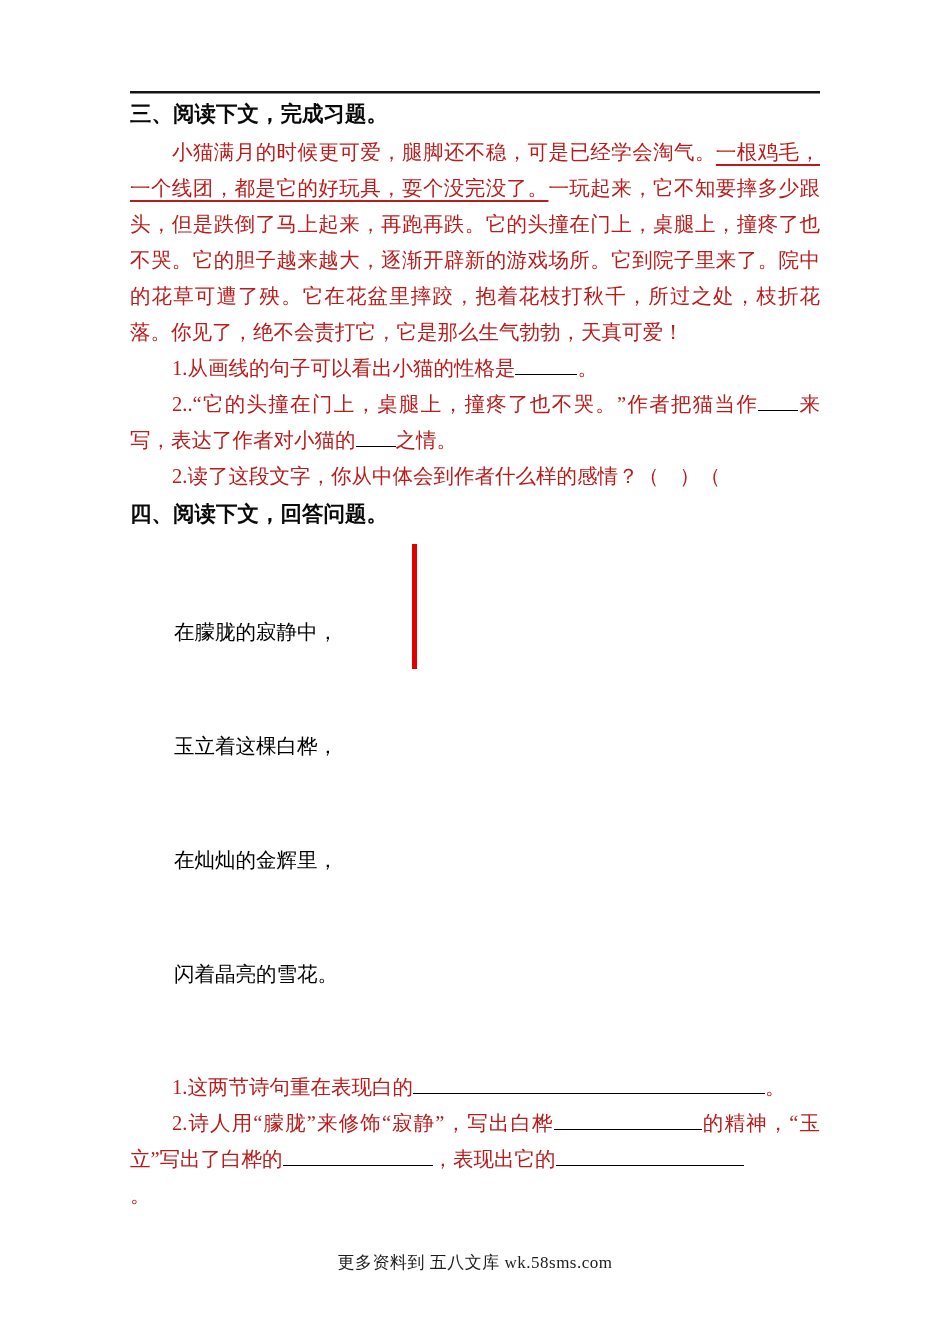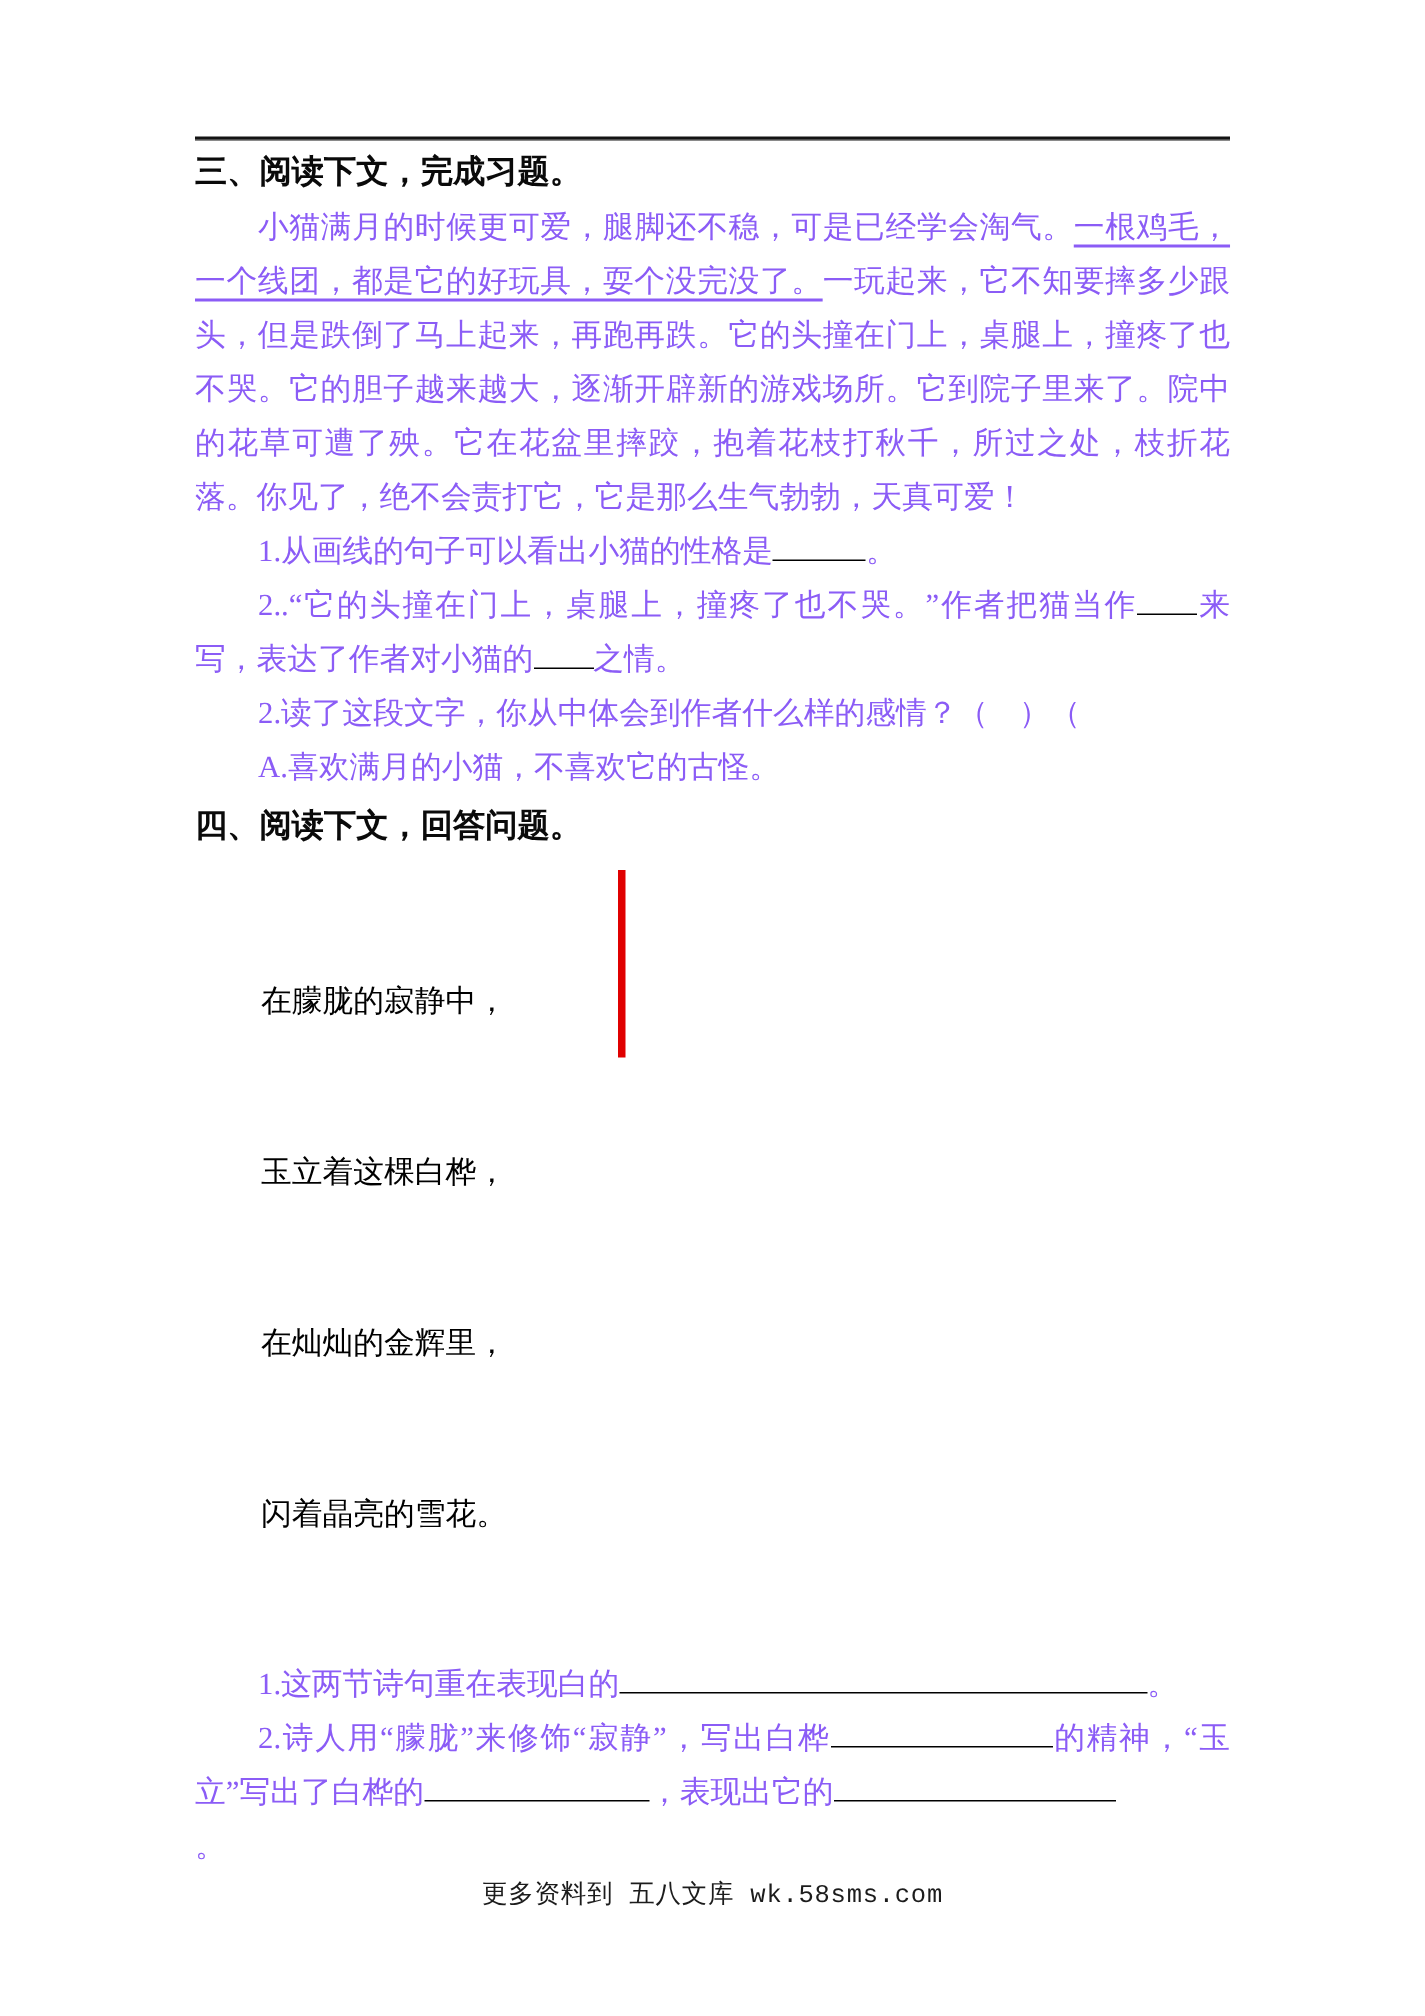--- a/index.html
+++ b/index.html
@@ -26,21 +26,21 @@
     margin:0;
     color:#0a0a0a;
   }
   .sec-heading.first{}
   p.body{
     font-size:20.5px;
     line-height:36px;
     margin:0;
     text-align:justify;
     text-indent:42px;
-    color:#8b5cf6;
+    color:#b91c1c;
   }
   p.body.noindent{text-indent:0;}
   .ul-sentence{
     text-decoration:underline;
     text-underline-offset:5px;
     text-decoration-thickness:1.5px;
   }
   .blank{
     display:inline-block;
     height:0.95em;
@@ -58,21 +58,21 @@
   .poem-col.right{padding-left:71px;}
   .poem-divider{
     position:absolute;
     left:282px;top:7px;
     width:5px;height:125px;
   }
   .footer{
     position:absolute;
     left:0;right:0;bottom:70px;
     text-align:center;
-    font-family:Liberation Mono, monospace;
+    font-family:Liberation Serif, serif;
     font-size:17px;
     color:#1c1c1c;
     letter-spacing:0.5px;
   }
 </style>
 </head>
 <body>
 
 <div class="page">
   <div class="content">
@@ -82,21 +82,20 @@
     <h2 class="sec-heading first">三、阅读下文，完成习题。</h2>
 
     <p class="body"><span>小猫满月的时候更可爱，腿脚还不稳，可是已经学会淘气。</span><span class="ul-sentence">一根鸡毛，一个线团，都是它的好玩具，耍个没完没了。</span><span>一玩起来，它不知要摔多少跟头，但是跌倒了马上起来，再跑再跌。它的头撞在门上，桌腿上，撞疼了也不哭。它的胆子越来越大，逐渐开辟新的游戏场所。它到院子里来了。院中的花草可遭了殃。它在花盆里摔跤，抱着花枝打秋千，所过之处，枝折花落。你见了，绝不会责打它，它是那么生气勃勃，天真可爱！</span></p>
 
     <p class="body"><span>1.从画线的句子可以看出小猫的性格是</span><span class="blank" style="width:62px"></span><span>。</span></p>
 
     <p class="body"><span>2..“它的头撞在门上，桌腿上，撞疼了也不哭。”作者把猫当作</span><span class="blank" style="width:40px"></span><span>来写，表达了作者对小猫的</span><span class="blank" style="width:40px"></span><span>之情。</span></p>
 
     <p class="body">2.读了这段文字，你从中体会到作者什么样的感情？（　）（</p>
 
-    <p class="body">A.喜欢满月的小猫，不喜欢它的古怪。</p>
 
 
     <h2 class="sec-heading">四、阅读下文，回答问题。</h2>
 
     <div class="poem">
       <div class="poem-divider" style="background: rgb(224, 0, 0);"></div>
       <div class="poem-cols">
         <div class="poem-col left">
           <div>在朦胧的寂静中，</div>
           <div>玉立着这棵白桦，</div>

